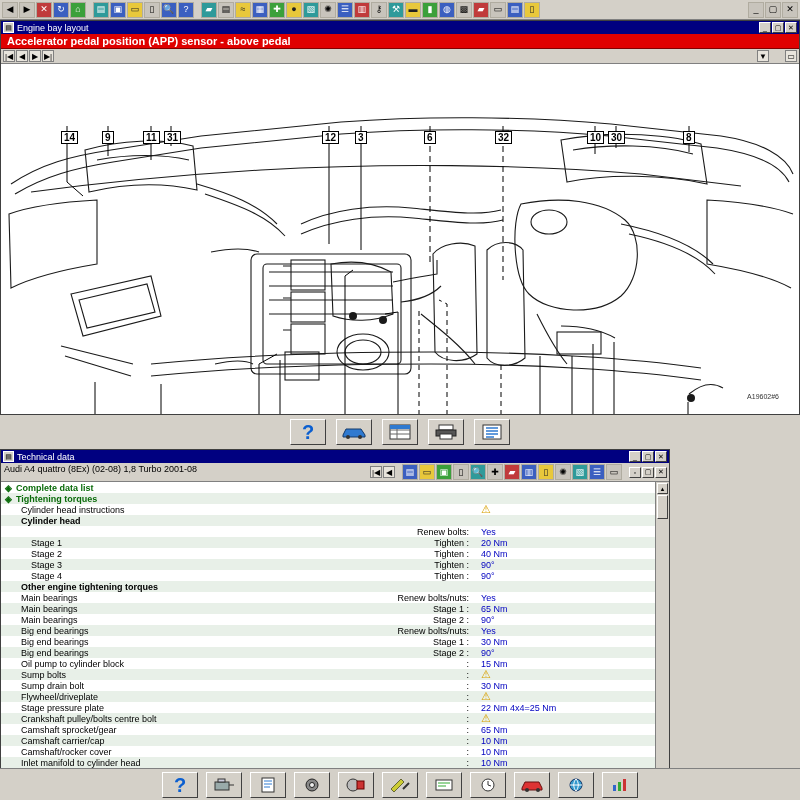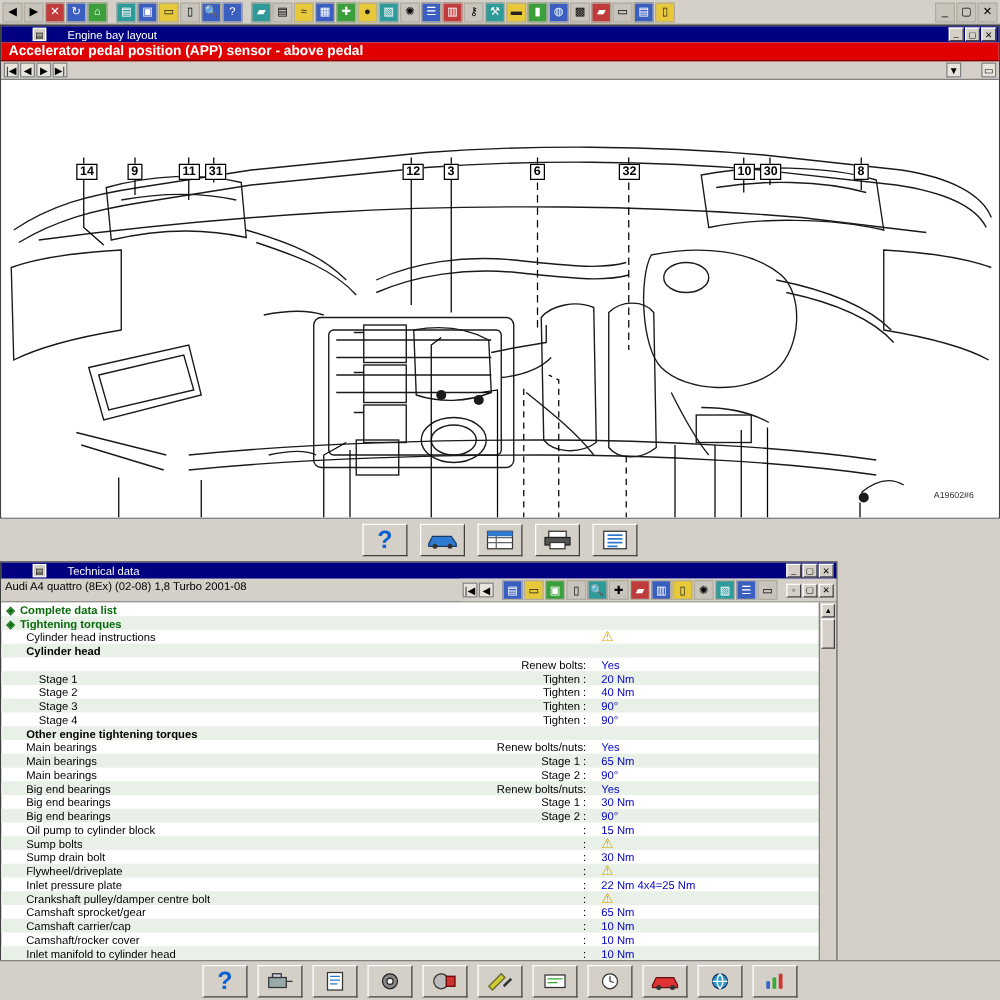--- a/index.html
+++ b/index.html
@@ -25,21 +25,21 @@
   .tbtn.yellow{background:#e8c83b;color:#222;}
   .tbtn.teal{background:#2f9a9a;color:#fff;}
   .tbtn.gray{background:#c8c4bc;}
   .sep{width:5px;}
   
   .win{border:1px solid #404040;background:#fff;box-sizing:border-box;}
   .titlebar{
     height:13px;background:#000080;color:#fff;font-size:9px;
     display:flex;align-items:center;padding:0 2px;box-sizing:border-box;
   }
-  .titlebar .tl{flex:1;display:flex;align-items:center;gap:17px;overflow:hidden;white-space:nowrap;margin-left:23px;}
+  .titlebar .tl{flex:1;display:flex;align-items:center;gap:3px;overflow:hidden;white-space:nowrap;}
   .titlebar .wbtns{display:flex;gap:1px;}
   .wbtn{
     width:12px;height:11px;background:#d4d0c8;border:1px solid #fff;border-right-color:#404040;
     border-bottom-color:#404040;color:#000;font-size:7px;display:flex;align-items:center;
     justify-content:center;box-sizing:border-box;
   }
   .docicon{width:9px;height:9px;background:#d4d0c8;border:1px solid #fff;font-size:7px;
     display:flex;align-items:center;justify-content:center;color:#000;}
   
   .redbar{
@@ -459,26 +459,26 @@
             <span class="nm ind1">Sump drain bolt</span>
             <span class="mid">:</span>
             <span class="val">30 Nm</span>
           </div>
           <div class="grow alt">
             <span class="nm ind1">Flywheel/driveplate</span>
             <span class="mid">:</span>
             <span class="val"><span class="warn">⚠</span></span>
           </div>
           <div class="grow">
-            <span class="nm ind1">Inlet pressure plate</span>
+            <span class="nm ind1">Stage pressure plate</span>
             <span class="mid">:</span>
             <span class="val">22 Nm 4x4=25 Nm</span>
           </div>
           <div class="grow alt">
-            <span class="nm ind1">Crankshaft pulley/damper centre bolt</span>
+            <span class="nm ind1">Crankshaft pulley/bolts centre bolt</span>
             <span class="mid">:</span>
             <span class="val"><span class="warn">⚠</span></span>
           </div>
           <div class="grow">
             <span class="nm ind1">Camshaft sprocket/gear</span>
             <span class="mid">:</span>
             <span class="val">65 Nm</span>
           </div>
           <div class="grow alt">
             <span class="nm ind1">Camshaft carrier/cap</span>

